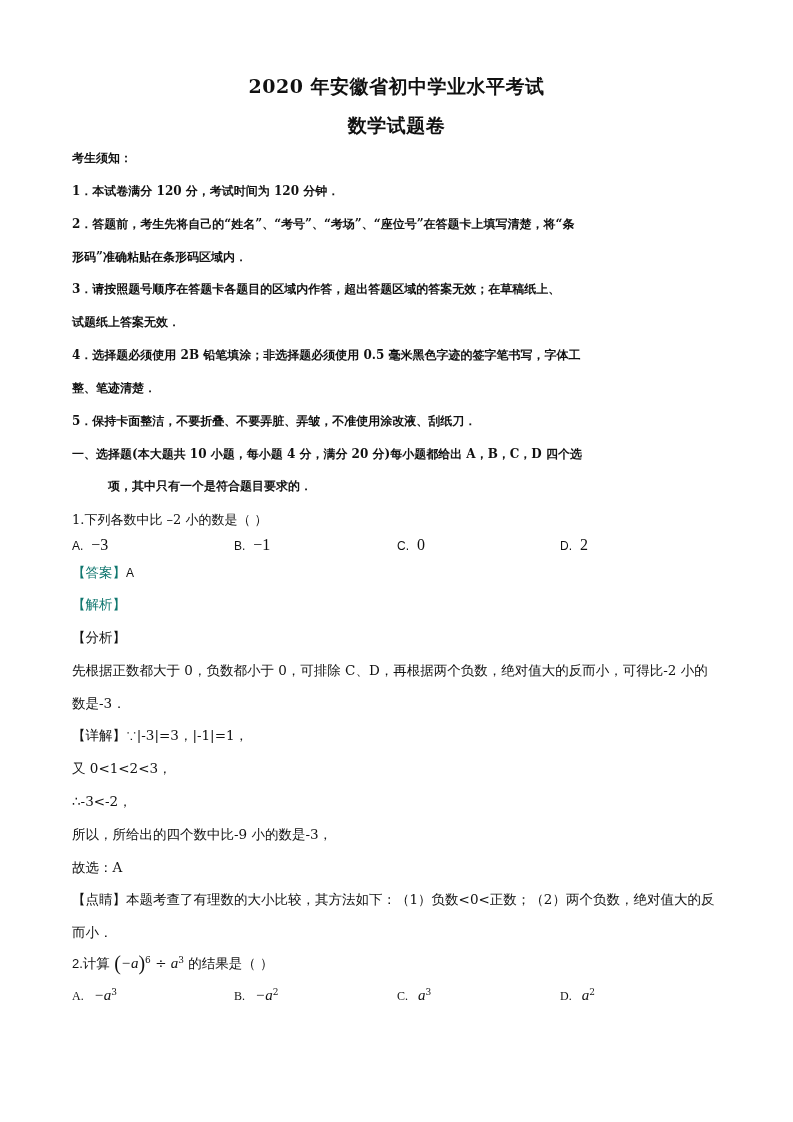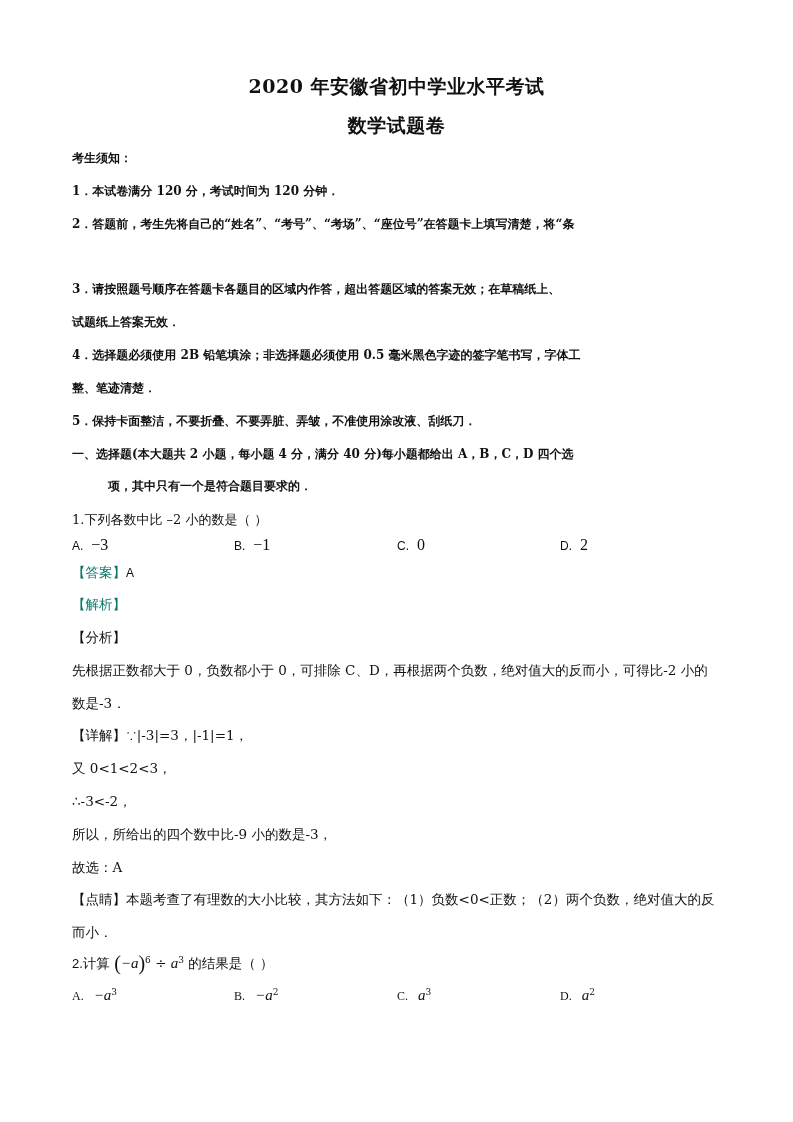--- a/index.html
+++ b/index.html
@@ -26,27 +26,28 @@
 </head>
 <body>
 
 <div class="page">
   <div class="title t1">2020 年安徽省初中学业水平考试</div>
   <div class="title t2">数学试题卷</div>
 
   <div class="line bold" style="top:150px;">考生须知：</div>
   <div class="line bold" style="top:183px;">1．本试卷满分 120 分，考试时间为 120 分钟．</div>
   <div class="line bold" style="top:216px;">2．答题前，考生先将自己的“姓名”、“考号”、“考场”、“座位号”在答题卡上填写清楚，将“条</div>
+  <div class="line bold" style="top:249px;">形码”准确粘贴在条形码区域内．</div>
   <div class="line bold" style="top:281px;">3．请按照题号顺序在答题卡各题目的区域内作答，超出答题区域的答案无效；在草稿纸上、</div>
   <div class="line bold" style="top:314px;">试题纸上答案无效．</div>
   <div class="line bold" style="top:347px;">4．选择题必须使用 2B 铅笔填涂；非选择题必须使用 0.5 毫米黑色字迹的签字笔书写，字体工</div>
   <div class="line bold" style="top:380px;">整、笔迹清楚．</div>
   <div class="line bold" style="top:413px;">5．保持卡面整洁，不要折叠、不要弄脏、弄皱，不准使用涂改液、刮纸刀．</div>
 
-  <div class="line bold" style="top:446px;">一、选择题(本大题共 2 小题，每小题 4 分，满分 40 分)每小题都给出 A，B，C，D 四个选</div>
+  <div class="line bold" style="top:446px;">一、选择题(本大题共 10 小题，每小题 4 分，满分 20 分)每小题都给出 A，B，C，D 四个选</div>
   <div class="line bold" style="top:478px;margin-left:36px;">项，其中只有一个是符合题目要求的．</div>
 
   <div class="line normal" style="top:511px; font-size:13px;">1.下列各数中比 –2 小的数是（    ）</div>
 
   <div class="opt" style="left:72px; top:536px;">
     <span class="lbl">A.</span><span class="val">−3</span>
   </div>
   <div class="opt" style="left:234px; top:536px;">
     <span class="lbl">B.</span><span class="val">−1</span>
   </div>

